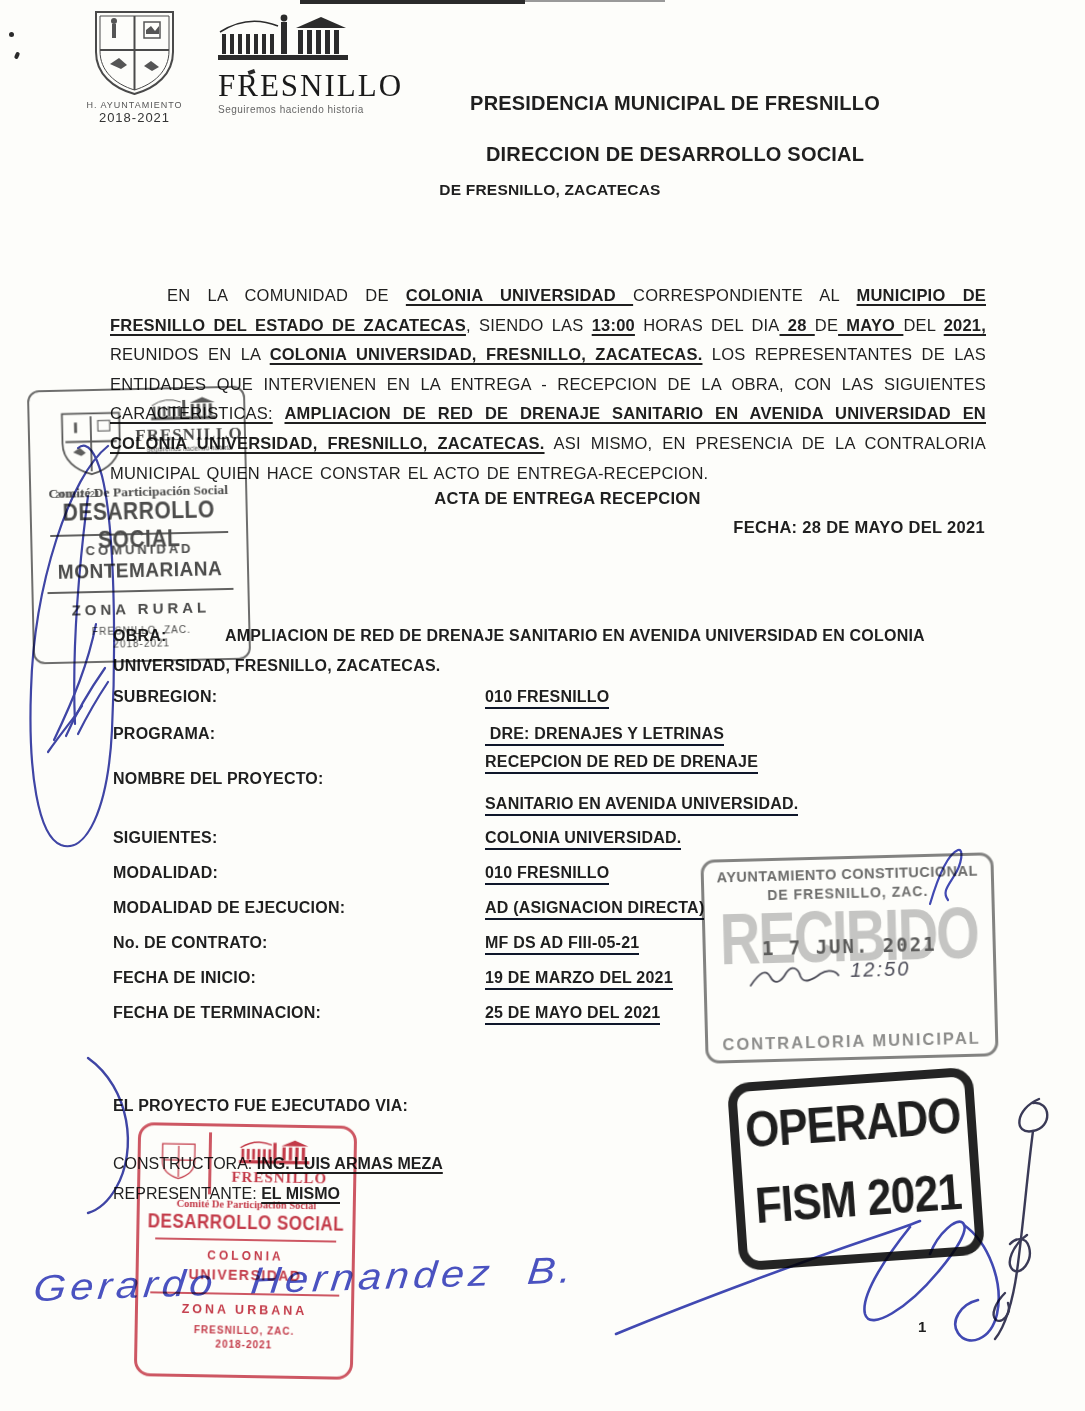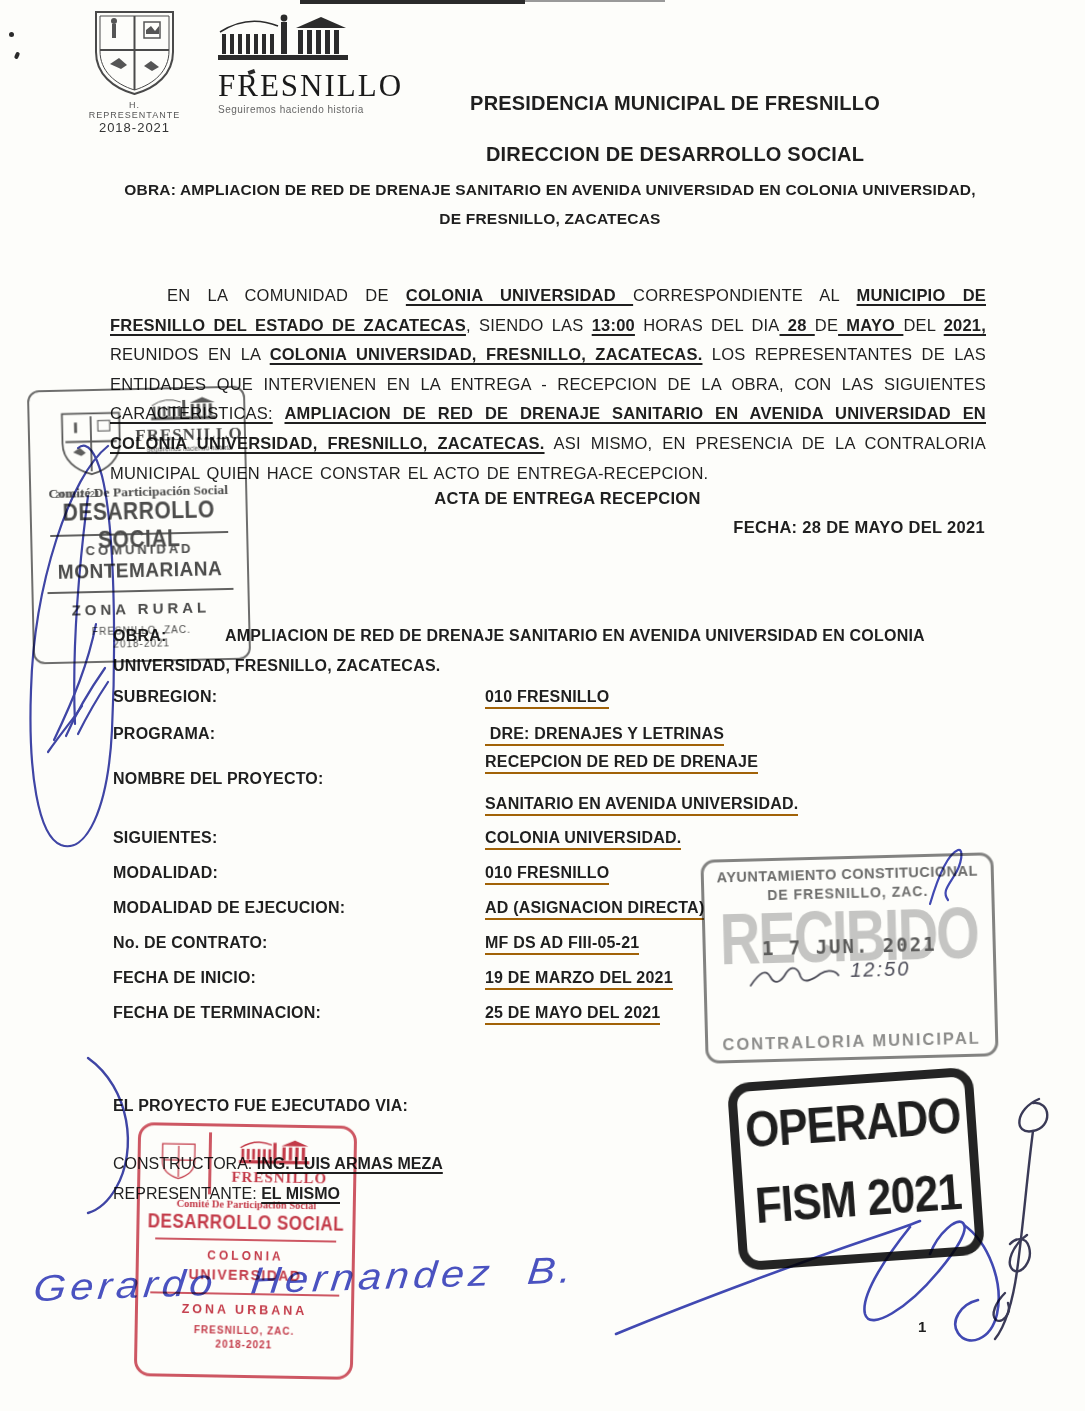--- a/index.html
+++ b/index.html
@@ -17,21 +17,21 @@
   .seal-cap{font-size:9px;color:#555;text-align:center;letter-spacing:1px}
   .seal-years{font-size:13px;color:#333;text-align:center;letter-spacing:1px}
   .logo-word{font-family:"Liberation Serif",serif;font-size:31px;letter-spacing:2px;color:#1a1a1a}
   .logo-tag{font-size:10px;color:#666;letter-spacing:.5px}
   
   .obra-h{font-weight:bold;font-size:15.5px;text-align:center;line-height:29px;letter-spacing:.2px}
   
   .para{font-size:16.5px;line-height:29.6px;text-align:justify;text-indent:57px;letter-spacing:.2px;word-spacing:2px}
   
   .lbl{font-weight:bold;font-size:16px;letter-spacing:.2px;white-space:nowrap}
-  .val{font-weight:bold;font-size:16px;letter-spacing:.2px;white-space:nowrap;border-bottom:2px solid #a16207;padding-bottom:1px}
+  .val{font-weight:bold;font-size:16px;letter-spacing:.2px;white-space:nowrap;border-bottom:2px solid #0f172a;padding-bottom:1px}
   .val-plain{font-weight:bold;font-size:16px;letter-spacing:.2px;white-space:nowrap}
   
   .stamp{mix-blend-mode:multiply}
   .gray-stamp{border:2.5px solid rgba(75,75,75,.8);border-radius:12px;transform:rotate(-1.3deg);color:#4c4c4c;filter:blur(.3px)}
   .gs-t{position:absolute;left:0;right:0;text-align:center}
   .rule{position:absolute;height:0;border-top:2.5px solid rgba(70,70,70,.85)}
   .recibido{border:3px solid rgba(110,110,110,.85);border-radius:14px;transform:rotate(-1.5deg);color:#636363;filter:blur(.35px)}
   .operado{border:9px solid #242424;border-radius:22px;transform:rotate(-4deg);color:#1f1f1f;filter:blur(.3px)}
   .red-stamp{border:3.5px solid rgba(196,48,64,.85);border-radius:16px;transform:rotate(1deg);color:#c23040;filter:blur(.35px);opacity:.95}
   .rs-t{position:absolute;left:0;right:0;text-align:center}
@@ -62,21 +62,21 @@
     </g>
     <g fill="#555">
       <rect x="30" y="16" width="4" height="14"></rect>
       <circle cx="32" cy="13" r="3"></circle>
       <rect x="62" y="14" width="16" height="16" fill="none" stroke="#555" stroke-width="1.5"></rect>
       <path d="M64 22 l5 -4 l4 5 l4 -5 v8 h-13 z"></path>
       <path d="M28 56 l9 -6 l8 7 l-6 4 z"></path>
       <path d="M62 58 l7 -5 l8 6 l-7 4 z"></path>
     </g>
   </svg>
-  <div class="seal-cap">H. REPRESENTANTE</div>
+  <div class="seal-cap">H. AYUNTAMIENTO</div>
   <div class="seal-years">2018-2021</div>
 </div>
 
 <div class="abs" style="left:218px;top:12px;width:170px">
   <svg width="150" height="52" viewBox="0 0 150 52">
     <g fill="#2b2b2b">
       <path d="M2 20 Q30 2 60 14" fill="none" stroke="#2b2b2b" stroke-width="1.6"></path>
       <rect x="4" y="22" width="4" height="20"></rect>
         <rect x="12" y="22" width="4" height="20"></rect>
       <rect x="20" y="22" width="4" height="20"></rect>
@@ -98,21 +98,20 @@
   <div class="logo-word">FRESNILLO</div>
   <div class="logo-tag">Seguiremos haciendo historia</div>
 </div>
 
 <div class="abs" style="left:330px;top:92px;width:690px">
   <div class="title-line">PRESIDENCIA MUNICIPAL DE FRESNILLO</div>
   <div class="title-line" style="margin-top:28px">DIRECCION DE DESARROLLO SOCIAL</div>
 </div>
 
 <div class="abs obra-h" style="left:120px;top:175px;width:860px">
-  <div>OBRA: AMPLIACION DE RED DE DRENAJE SANITARIO EN AVENIDA UNIVERSIDAD EN COLONIA UNIVERSIDAD,</div>
   <div>DE FRESNILLO,  ZACATECAS</div>
 </div>
 
 <div class="abs para" style="left:110px;top:281px;width:876px"><span>EN LA COMUNIDAD DE </span><span class="b u">COLONIA UNIVERSIDAD </span><span>CORRESPONDIENTE AL </span><span class="b u">MUNICIPIO DE FRESNILLO DEL ESTADO DE ZACATECAS</span><span>, SIENDO LAS </span><span class="b u">13:00</span><span> HORAS DEL DIA</span><span class="b u">&nbsp;28&nbsp;</span><span>DE</span><span class="b u">&nbsp;MAYO&nbsp;</span><span>DEL </span><span class="b u">2021,</span><span> REUNIDOS EN LA </span><span class="b u">COLONIA UNIVERSIDAD, FRESNILLO, ZACATECAS.</span><span> LOS REPRESENTANTES DE LAS ENTIDADES QUE INTERVIENEN EN LA ENTREGA - RECEPCION DE LA OBRA, CON LAS SIGUIENTES </span><span class="u">CARACTERISTICAS:</span><span> </span><span class="b u">AMPLIACION DE RED DE DRENAJE SANITARIO EN AVENIDA UNIVERSIDAD EN COLONIA UNIVERSIDAD, FRESNILLO, ZACATECAS.</span><span> ASI MISMO, EN PRESENCIA DE LA CONTRALORIA MUNICIPAL QUIEN HACE CONSTAR EL ACTO DE ENTREGA-RECEPCION.</span></div>
 
 <div class="abs b ctr" style="left:0;top:489px;width:1135px;font-size:16.5px;letter-spacing:.3px">ACTA DE ENTREGA RECEPCION</div>
 <div class="abs b" style="right:100px;top:518px;font-size:16.5px;letter-spacing:.3px">FECHA: 28 DE MAYO DEL 2021</div>
 
 <div class="abs lbl" style="left:113px;top:627px">OBRA:</div>
 <div class="abs val-plain" style="left:225px;top:627px">AMPLIACION DE RED DE DRENAJE SANITARIO EN AVENIDA UNIVERSIDAD EN COLONIA</div>

